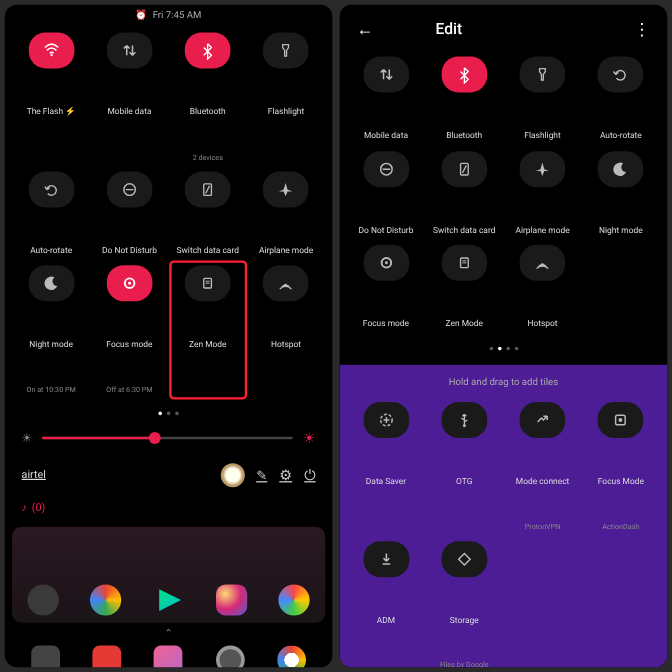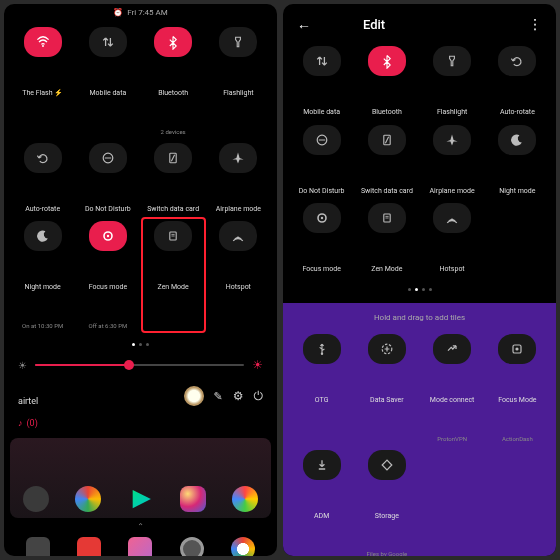--- a/index.html
+++ b/index.html
@@ -14,21 +14,21 @@
   .tile .lbl { font-size: 7px; color: #ddd; text-align:center; line-height:1.1; }
   .tile .sub { font-size: 6px; color: #888; text-align:center; }
   .tile.hl { outline: 2px solid #ff2030; outline-offset: -2px; border-radius: 4px; }
   .dots { display:flex; justify-content:center; gap:4px; padding:6px 0; }
   .dots .d { width:3px; height:3px; border-radius:50%; background:#555; }
   .dots .d.on { background:#fff; }
   .slider-row { display:flex; align-items:center; gap:8px; padding: 6px 14px; }
   .slider { flex:1; height:2px; background:#444; position:relative; border-radius:2px; }
   .slider .fill { position:absolute; left:0; top:0; bottom:0; width:45%; background:#e91e4d; border-radius:2px; }
   .slider .knob { position:absolute; left:45%; top:50%; transform:translate(-50%,-50%); width:10px; height:10px; border-radius:50%; background:#e91e4d; }
-  .carrier { display:flex; align-items:flex-end; justify-content:space-between; padding: 8px 14px; font-size:9px; color:#ddd; }
+  .carrier { display:flex; align-items:center; justify-content:space-between; padding: 8px 14px; font-size:9px; color:#ddd;text-decoration:underline; }
   .carrier .right { display:flex; gap:10px; align-items:center; }
   .music { padding: 4px 14px; font-size:9px; color:#e91e4d; display:flex; align-items:center; gap:4px; }
   .homebg { margin: 6px 6px 0; height: 80px; border-radius: 8px; background: linear-gradient(180deg, #2a1820, #1a1418); display:flex; align-items:flex-end; justify-content:space-around; padding-bottom:6px; }
   .appicon { width:26px; height:26px; border-radius:50%; }
   .chev { text-align:center; padding:4px 0; color:#888; font-size:8px; }
   .dock { display:flex; justify-content:space-around; padding: 2px 8px 6px; }
   .dockicon { width:24px; height:24px; border-radius:6px; }
   
   .edithdr { display:flex; align-items:center; justify-content:space-between; padding: 12px 14px 6px; }
   .edithdr .title { font-size:13px; color:#fff; font-weight:500;margin-left:40px; }
@@ -308,38 +308,38 @@
         <span class="d on"></span>
         <span class="d"></span>
         <span class="d"></span>
     </div>
     <div class="avail">
       <div class="hint">Hold and drag to add tiles</div>
       <div class="grid" id="grid-avail">
           <div class="tile">
             <div class="pill">
               <svg viewBox="0 0 20 20" width="16" height="16">
+                <circle cx="10" cy="10" r="6" stroke="#bbb" fill="none" stroke-width="1.5" stroke-dasharray="3 2"></circle>
+                <path d="M10 7 V13 M7 10 H13" stroke="#bbb" stroke-width="1.5"></path>
+              </svg>
+            </div>
+            <div class="lbl">Data Saver</div>
+          </div>
+          <div class="tile">
+            <div class="pill">
+              <svg viewBox="0 0 20 20" width="16" height="16">
                 <path d="M10 4 V16 M10 4 L8 6 M10 4 L12 6 M10 10 L7 8 M10 12 L13 10" stroke="#bbb" fill="none" stroke-width="1.4"></path>
                 <circle cx="10" cy="16" r="1.5" fill="#bbb"></circle>
               </svg>
             </div>
             <div class="lbl">OTG</div>
           </div>
           <div class="tile">
             <div class="pill">
               <svg viewBox="0 0 20 20" width="16" height="16">
-                <circle cx="10" cy="10" r="6" stroke="#bbb" fill="none" stroke-width="1.5" stroke-dasharray="3 2"></circle>
-                <path d="M10 7 V13 M7 10 H13" stroke="#bbb" stroke-width="1.5"></path>
-              </svg>
-            </div>
-            <div class="lbl">Data Saver</div>
-          </div>
-          <div class="tile">
-            <div class="pill">
-              <svg viewBox="0 0 20 20" width="16" height="16">
                 <path d="M5 12 L9 8 L11 10 L15 6" stroke="#bbb" fill="none" stroke-width="1.6"></path>
                 <path d="M15 6 L15 10 M15 6 L11 6" stroke="#bbb" stroke-width="1.6"></path>
               </svg>
             </div>
             <div class="lbl">Mode connect</div>
             <div class="sub">ProtonVPN</div>
           </div>
           <div class="tile">
             <div class="pill">
               <svg viewBox="0 0 20 20" width="16" height="16">

